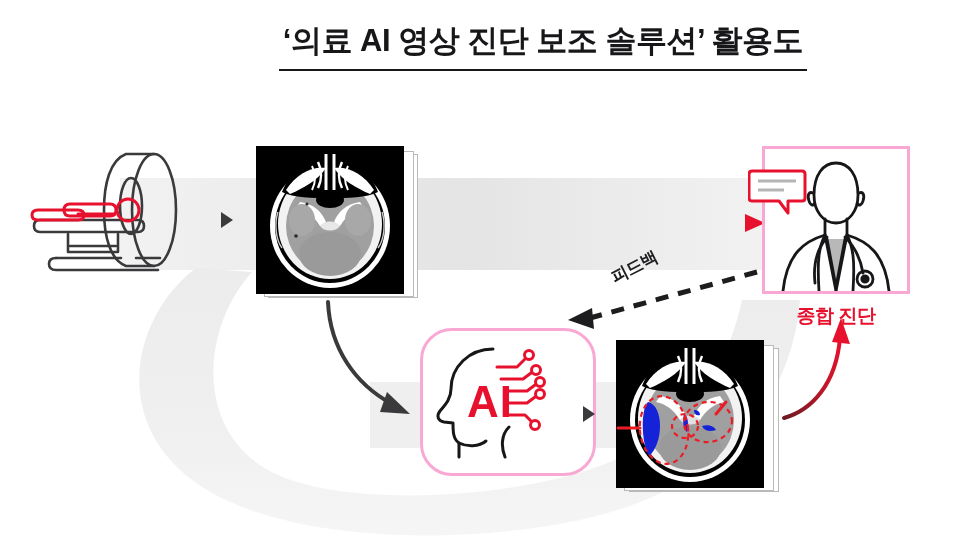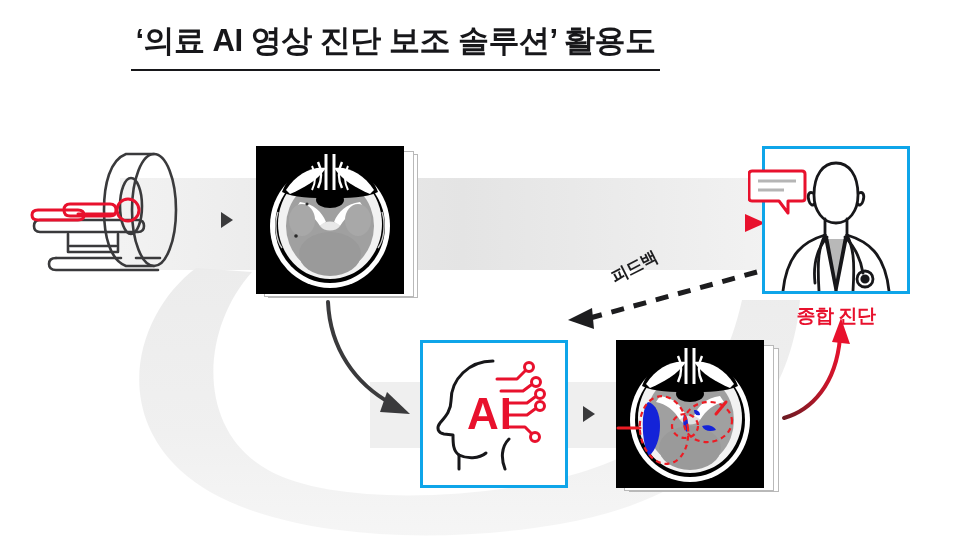--- a/index.html
+++ b/index.html
@@ -14,24 +14,24 @@
   #canvas {
     position: relative;
     width: 960px;
     height: 544px;
     background: #ffffff;
     overflow: hidden;
   }
   
   .title-wrap {
     position: absolute;
-    left: 0;
+    left: 16px;
     top: 20px;
     width: 791px;
-    text-align: center;
+    text-align: right;
   }
   .title-text {
     display: inline-block;
     font-size: 31px;
     font-weight: bold;
     color: #17171a;
     letter-spacing: -0.5px;
     padding: 0 4px 7px 4px;
     border-bottom: 2px solid #17171a;
     white-space: nowrap;
@@ -52,21 +52,21 @@
     width: 960px;
     height: 544px;
     pointer-events: none;
   }
   
   .node {
     position: absolute;
   }
   .redbox {
     box-sizing: border-box;
-    border: 3px solid #0ea5e9;
+    border: 3px solid #f9a8d4;
     background: #ffffff;
   }
   .node-label {
     position: absolute;
     width: 100%;
     text-align: center;
     font-size: 19px;
     font-weight: bold;
     color: #e8112d;
     letter-spacing: -0.5px;
@@ -94,23 +94,24 @@
     top: 0;
     background: #000000;
     overflow: hidden;
   }
   #ct1 { left: 256px; top: 146px; width: 148px; height: 148px; }
   #ct2 { left: 616px; top: 340px; width: 148px; height: 148px; }
 
   
   #aibox {
     left: 420px;
-    top: 340px;
-    width: 148px;
+    top: 328px;
+    width: 176px;
     height: 148px;
+    border-radius: 32px;
   }
   #ailabel { top: 154px; }
 
   
   #doctorbox {
     left: 762px;
     top: 146px;
     width: 148px;
     height: 148px;
   }

